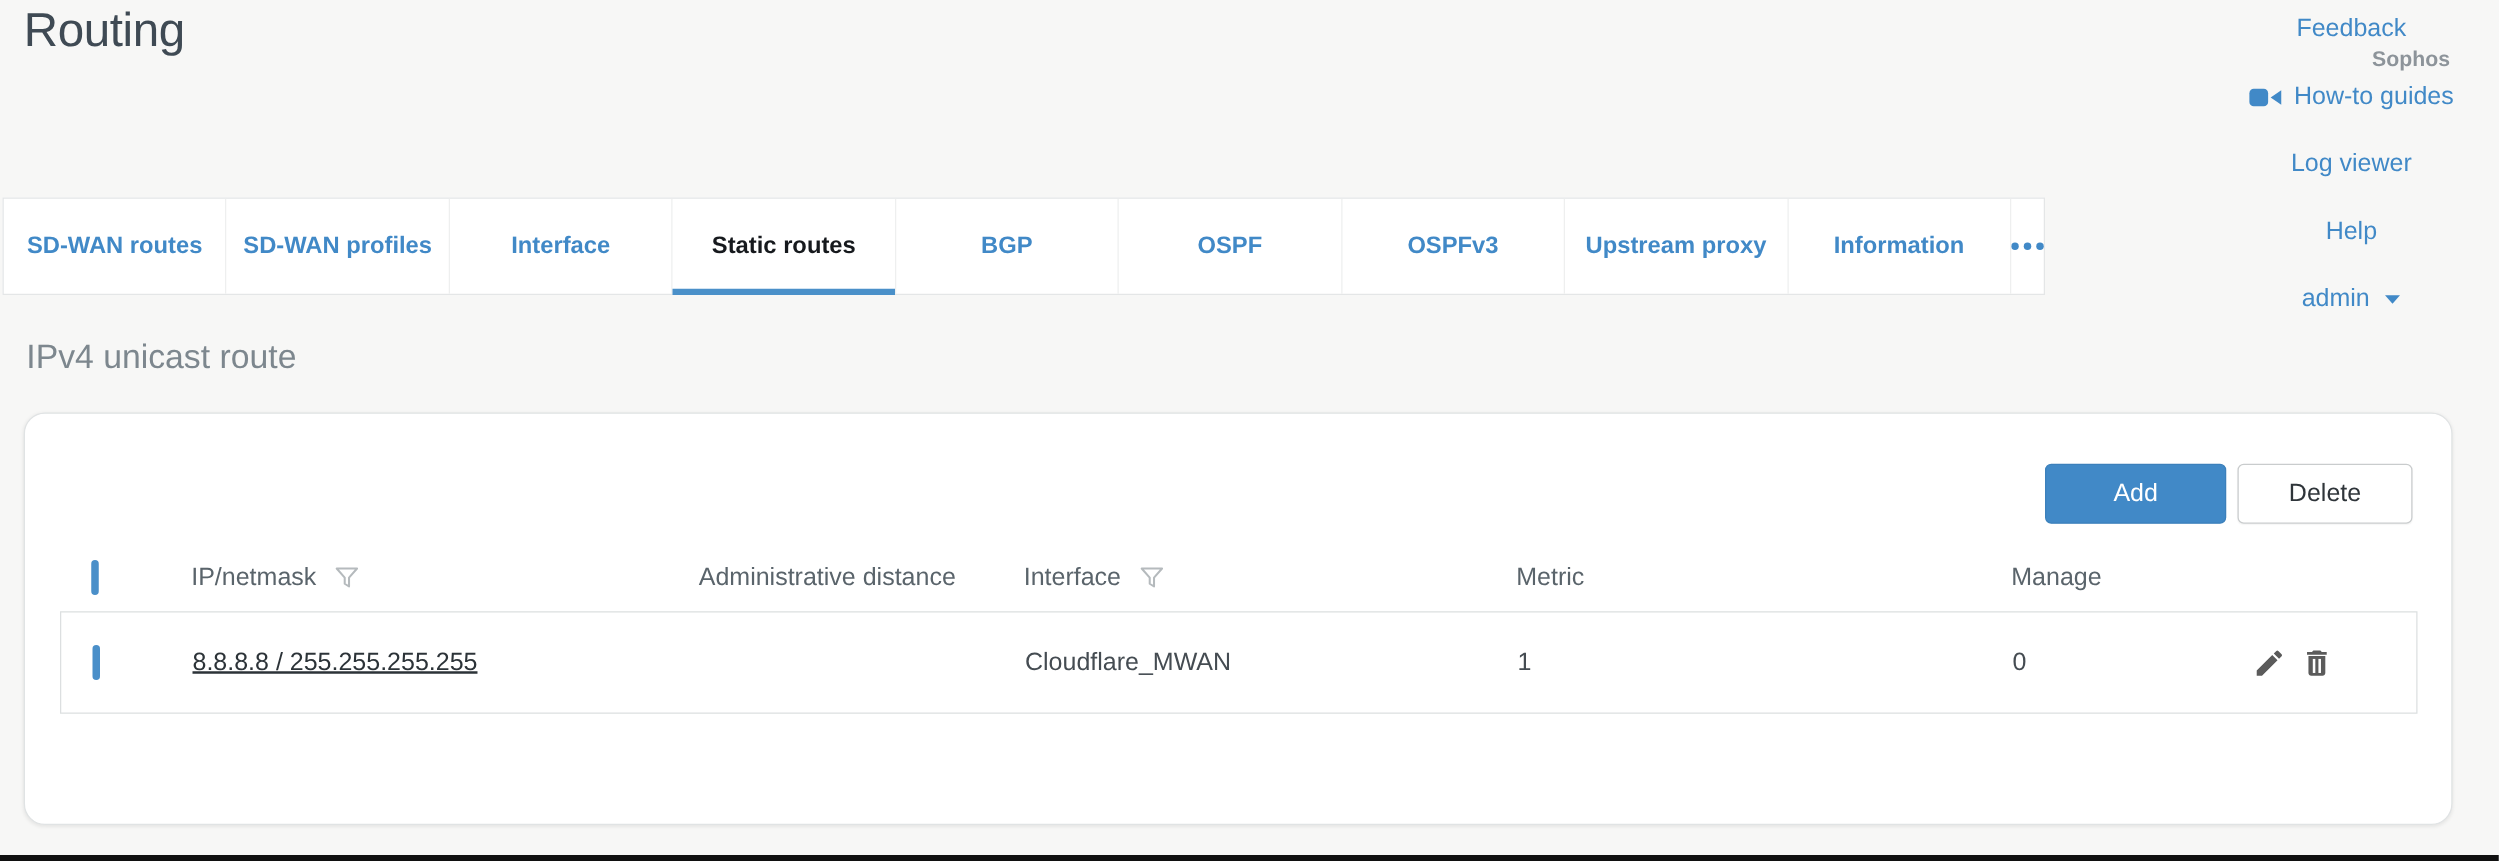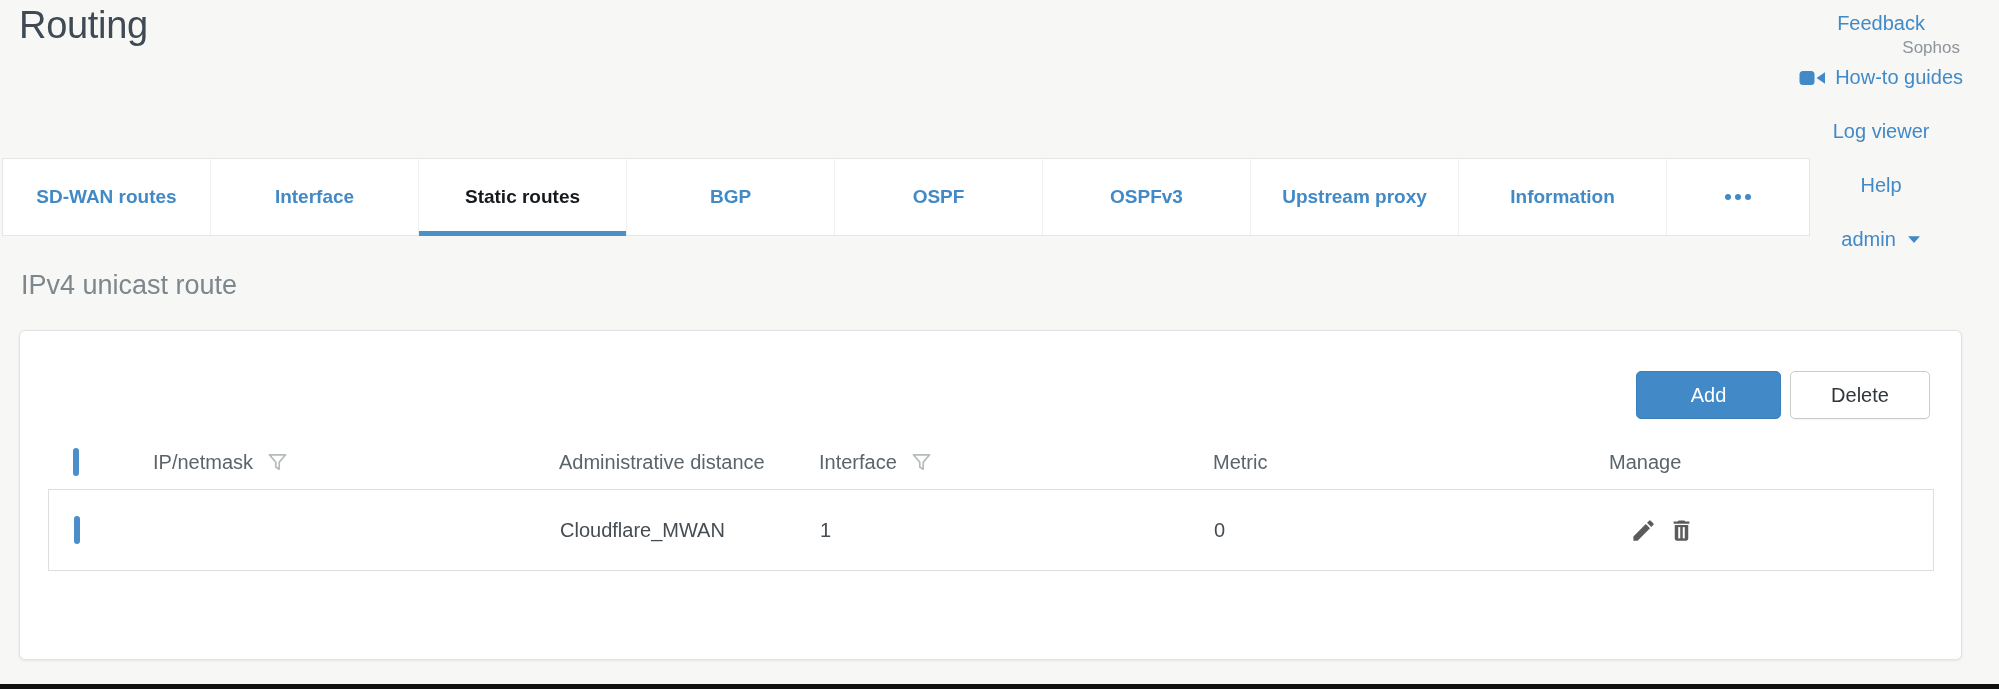--- a/index.html
+++ b/index.html
@@ -17,25 +17,25 @@
     font-size:38px; font-weight:400; color:#3f4a54; letter-spacing:-0.3px;
   }
   .topnav {
     position:absolute; top:12px; right:36px;
     display:flex; align-items:center; gap:31px;
     font-size:20px; color:#4189c7; font-weight:500;flex-direction:column;
   }
   .topnav .link { cursor:pointer; display:flex; align-items:center; gap:9px; white-space:nowrap; }
   .brand {
     position:absolute; top:38px; right:39px;
-    font-size:17px; color:#8d949a; font-weight:400;
+    font-size:17px; color:#8d949a; font-weight:700;
   }
   
   .tabbar {
-    position:absolute; top:158px; left:2px; width:1808px; height:78px;
+    position:absolute; top:158px; left:2px; width:1634px; height:78px;
     background:#ffffff; border:1px solid #e4e6e7;
     display:flex; align-items:stretch;
   }
   .tab {
     width:208px; display:flex; align-items:center; justify-content:center;
     border-right:1px solid #eeefef;
     font-size:19px; font-weight:700; color:#4189c7;
     cursor:pointer; position:relative; text-align:center;
   }
   .tab.active { color:#16191d; }
@@ -46,21 +46,21 @@
     flex:1; display:flex; align-items:center; justify-content:center; gap:4px; cursor:pointer;
   }
   .tab-overflow i { width:6px; height:6px; border-radius:50%; background:#4189c7; display:block; }
   
   .section-heading {
     position:absolute; top:270px; left:21px;
     font-size:27px; font-weight:400; color:#7d878e;
   }
   .card {
     position:absolute; top:330px; left:19px; width:1943px; height:330px;
-    background:#ffffff; border:1px solid #e0e3e4; border-radius:6px;
+    background:#ffffff; border:1px solid #e0e3e4; border-radius:17px;
     box-shadow:0 1px 3px rgba(0,0,0,0.07);
   }
   
   .toolbar { position:absolute; top:40px; right:31px; display:flex; gap:9px; }
   .btn { height:48px; border-radius:5px; font-size:20px; font-family:inherit;
          display:flex; align-items:center; justify-content:center; cursor:pointer; }
   .btn-add { width:145px; background:#4189c7; border:1px solid #3c80bb; color:#ffffff; }
   .btn-delete { width:140px; background:#ffffff; border:1px solid #c9cccd; color:#2f353a;
                 box-shadow:0 1px 1px rgba(0,0,0,0.04); }
   
@@ -117,20 +117,21 @@
       <svg width="14" height="9" viewBox="0 0 14 9">
           <path d="M1 1.2 L7 8 L13 1.2 Z" fill="#4189c7"></path>
         </svg>
     </span>
   </span>
 </div>
 <div class="brand">Sophos</div>
 
 <div class="tabbar">
   <div class="tab">SD-WAN routes</div>
+  <div class="tab">SD-WAN profiles</div>
   <div class="tab">Interface</div>
   <div class="tab active">Static routes</div>
   <div class="tab">BGP</div>
   <div class="tab">OSPF</div>
   <div class="tab">OSPFv3</div>
   <div class="tab">Upstream proxy</div>
   <div class="tab">Information</div>
   <div class="tab-overflow">
       <i></i>
       <i></i>
@@ -171,20 +172,21 @@
     <div class="th">
         <span>Metric</span>
       </div>
     <div class="th">
         <span>Manage</span>
       </div>
   </div>
 
   <div class="trow">
     <div><span class="checkbox"></span></div>
+    <div><span class="ip-link">8.8.8.8 / 255.255.255.255</span></div>
     <div></div>
     <div>Cloudflare_MWAN</div>
     <div>1</div>
     <div>0</div>
     <div class="manage-cell">
       <span class="icon-btn">
         <svg width="27" height="27" viewBox="0 0 24 24">
             <path d="M3 17.25V21h3.75L17.8 9.94l-3.75-3.75L3 17.25zM20.71 7.04a1 1 0 0 0 0-1.41l-2.34-2.34a1 1 0 0 0-1.41 0l-1.83 1.83 3.75 3.75 1.83-1.83z" fill="#5b5b5b"></path>
           </svg>
       </span>

